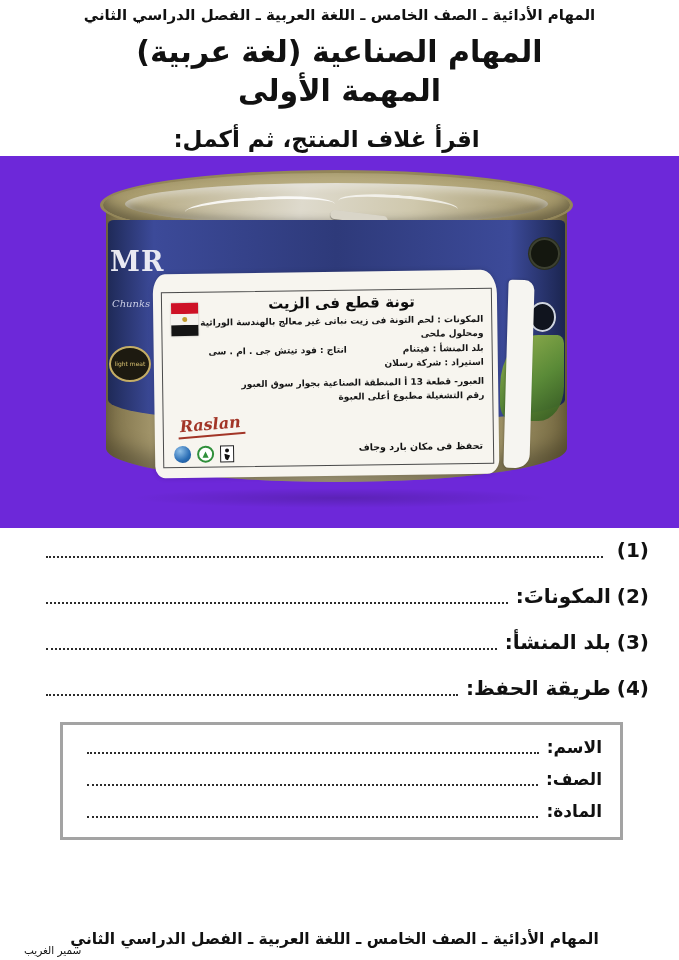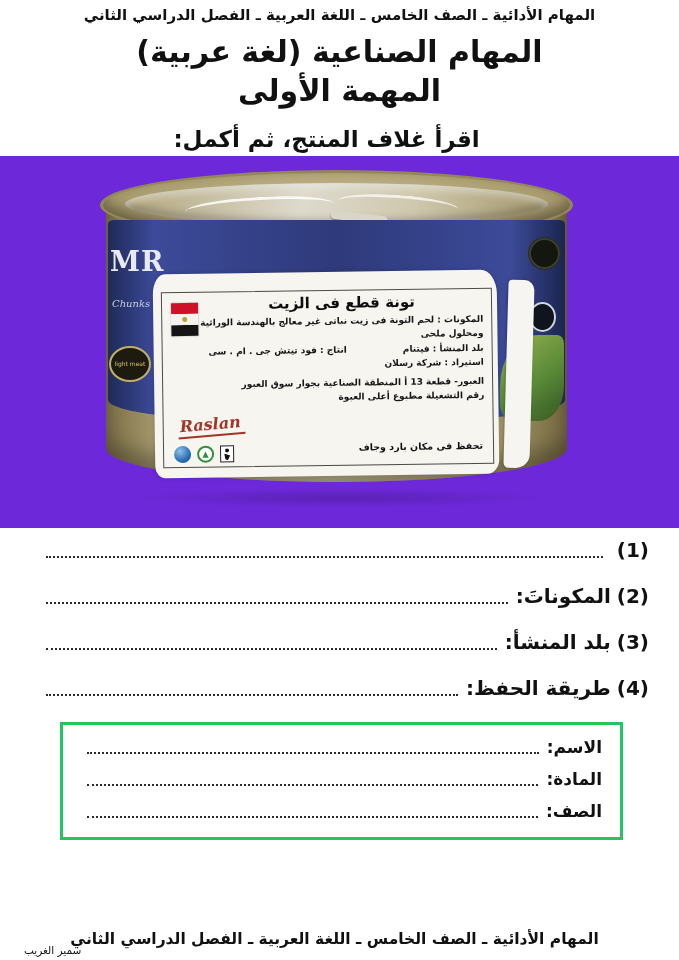--- a/index.html
+++ b/index.html
@@ -112,21 +112,21 @@
 
   
   .questions { padding:10px 30px 0 44px; }
   .q-row { display:flex; direction:rtl; align-items:flex-end; margin-bottom:22px; }
   .q-num { direction:ltr; unicode-bidi:isolate; font-size:20px; font-weight:bold; margin-left:6px; }
   .q-label { font-size:20px; font-weight:bold; white-space:nowrap; }
   .dots { flex:1 1 auto; border-bottom:2.5px dotted #2b2b2b; height:14px;
     margin:0 8px 4px 2px; }
 
   
-  .info-box { width:563px; margin:2px 56px 0 60px; border:3px solid #22c55e;
+  .info-box { width:563px; margin:2px 56px 0 60px; border:3px solid #a3a3a3;
     padding:12px 18px 14px 22px; }
   .ib-row { display:flex; direction:rtl; align-items:flex-end; margin-bottom:12px; }
   .ib-row:last-child { margin-bottom:2px; }
   .ib-label { font-size:17px; font-weight:bold; white-space:nowrap; }
   .ib-row .dots { border-bottom-width:2px; height:12px; margin-bottom:3px; }
 
   
   .footer { position:absolute; left:0; right:0; bottom:8px; height:28px; }
   .footer-text { text-align:center; direction:rtl; font-size:15.5px; font-weight:bold;
     padding-right:10px; }
@@ -214,25 +214,25 @@
       <span class="dots"></span>
     </div>
   </div>
 
   <div class="info-box">
     <div class="ib-row">
       <span class="ib-label">الاسم:</span>
       <span class="dots"></span>
     </div>
     <div class="ib-row">
+      <span class="ib-label">الصف:</span>
+      <span class="dots"></span>
+    </div>
+    <div class="ib-row">
       <span class="ib-label">المادة:</span>
-      <span class="dots"></span>
-    </div>
-    <div class="ib-row">
-      <span class="ib-label">الصف:</span>
       <span class="dots"></span>
     </div>
   </div>
 
   <div class="footer">
     <div class="footer-text">المهام الأدائية ـ الصف الخامس ـ اللغة العربية ـ الفصل الدراسي الثاني</div>
     <div class="credit">سمير الغريب</div>
   </div>
 
 </div>

